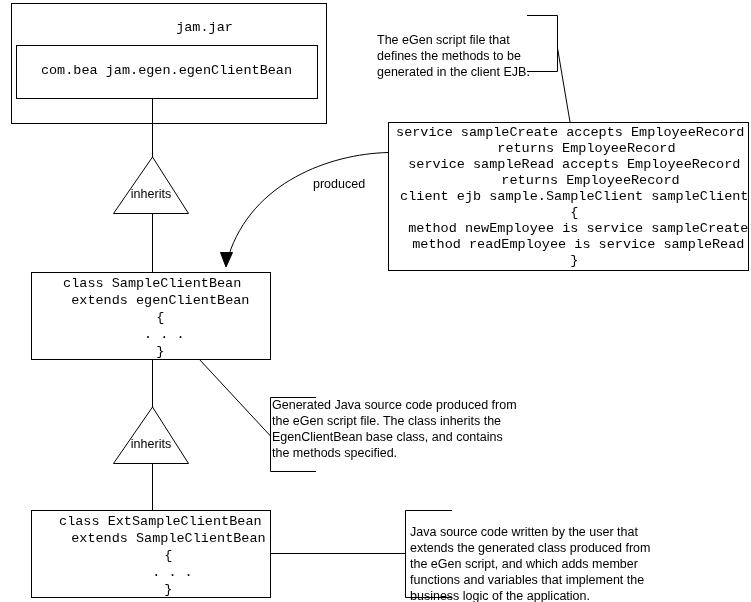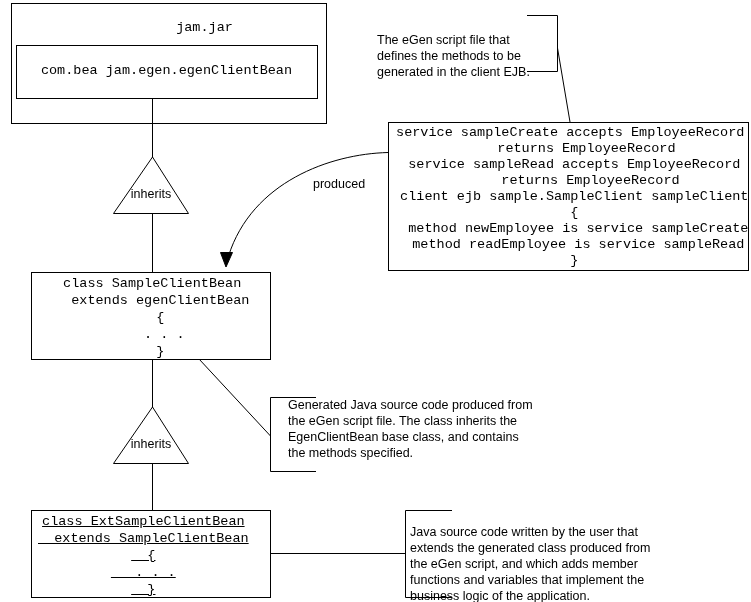--- a/index.html
+++ b/index.html
@@ -73,37 +73,37 @@
   method newEmployee is service sampleCreate
   method readEmployee is service sampleRead
  }</div>
 
 <div class="abs mono cls" style="left:35px; top:275px;">class SampleClientBean
   extends egenClientBean
   {
    . . .
   }</div>
 
-<div class="abs mono cls" style="left:18px; top:513px;text-decoration:underline;">class ExtSampleClientBean
+<div class="abs mono cls" style="left:35px; top:513px;">class ExtSampleClientBean
   extends SampleClientBean
   {
    . . .
   }</div>
 
 <div class="abs sans ctr" style="left:113px; top:186px; width:76px;">inherits</div>
 
 <div class="abs sans ctr" style="left:113px; top:436px; width:76px;">inherits</div>
 
 <div class="abs sans" style="left:313px; top:176px;">produced</div>
 
 <div class="abs sans" style="left:377px; top:16px;margin-top:16px;">The eGen script file that
 defines the methods to be
 generated in the client EJB.</div>
 
-<div class="abs sans" style="left:288px; top:397px;">Generated Java source code produced from
+<div class="abs sans" style="left:272px; top:397px;">Generated Java source code produced from
 the eGen script file. The class inherits the
 EgenClientBean base class, and contains
 the methods specified.</div>
 
 <div class="abs sans" style="left:410px; top:524px;">Java source code written by the user that
 extends the generated class produced from
 the eGen script, and which adds member
 functions and variables that implement the
 business logic of the application.</div>
 

